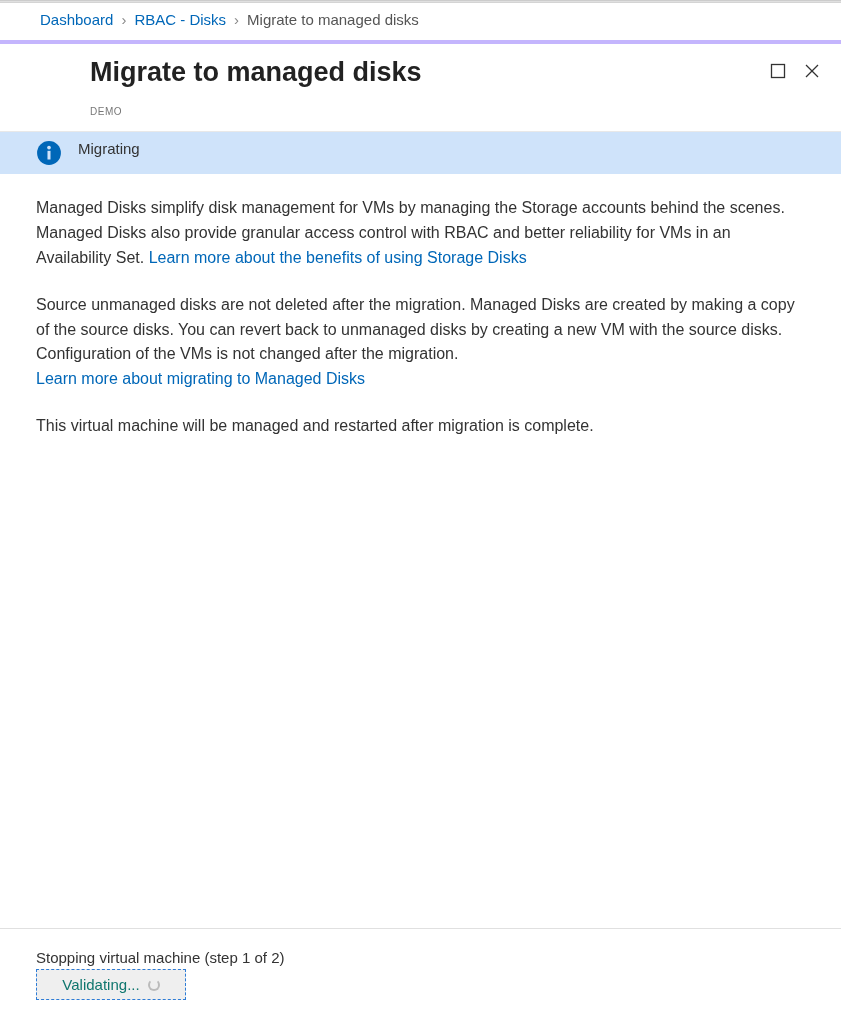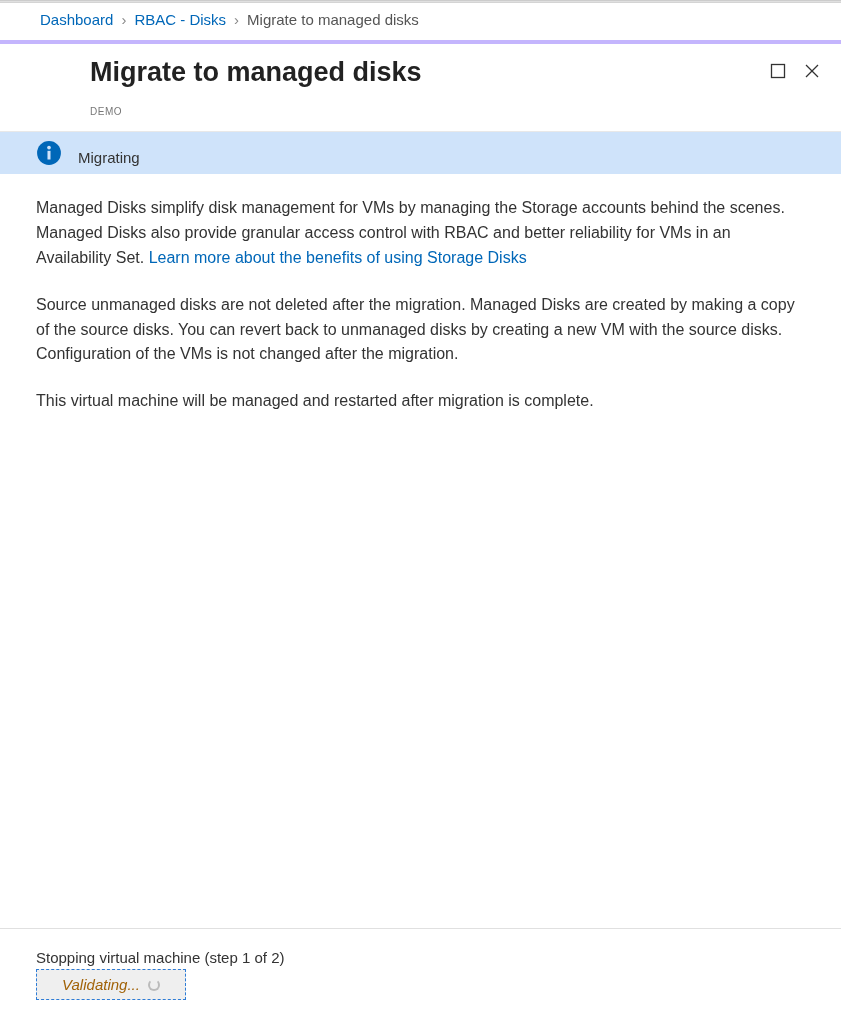--- a/index.html
+++ b/index.html
@@ -68,21 +68,21 @@
       cursor: pointer;
       color: #333;
       display: inline-flex;
       align-items: center;
       justify-content: center;
     }
 
     .banner {
       background: #cfe3fa;
       display: flex;
-      align-items: flex-end;
+      align-items: flex-start;
       padding: 8px 36px;
       gap: 16px;
     }
     .info-icon {
       width: 26px;
       height: 26px;
       flex-shrink: 0;
     }
     .banner-text {
       font-size: 15px;
@@ -115,26 +115,25 @@
       color: #333;
       margin-bottom: 3px;
     }
     .validating-btn {
       display: inline-flex;
       align-items: center;
       justify-content: center;
       gap: 8px;
       border: 1.5px dashed #2e7cd6;
       background: #efefef;
-      color: #a16207;
+      color: #0f766e;
       padding: 6px 20px;
       font-size: 15px;
       cursor: default;
       min-width: 150px;
-      font-style: italic;
     }
     .spinner {
       width: 12px;
       height: 12px;
       border: 2px solid #bbb;
       border-top-color: transparent;
       border-radius: 50%;
       display: inline-block;
     }
   </style>
@@ -180,21 +179,21 @@
       </svg>
   </span>
   <span class="banner-text">Migrating</span>
 </div>
 
 <div class="content">
   <p>
     <span>Managed Disks simplify disk management for VMs by managing the Storage accounts behind the scenes. Managed Disks also provide granular access control with RBAC and better reliability for VMs in an Availability Set. </span><a class="lnk">Learn more about the benefits of using Storage Disks</a>
   </p>
   <p>
-    <span>Source unmanaged disks are not deleted after the migration. Managed Disks are created by making a copy of the source disks. You can revert back to unmanaged disks by creating a new VM with the source disks. Configuration of the VMs is not changed after the migration. </span><br>
+    <span>Source unmanaged disks are not deleted after the migration. Managed Disks are created by making a copy of the source disks. You can revert back to unmanaged disks by creating a new VM with the source disks. Configuration of the VMs is not changed after the migration. </span><br><a class="lnk">Learn more about migrating to Managed Disks</a>
   </p>
   <p>This virtual machine will be managed and restarted after migration is complete.</p>
 </div>
 
 <div class="footer">
   <div class="status-text">Stopping virtual machine (step 1 of 2)</div>
   <button class="validating-btn" disabled="">
     <span>Validating...</span>
     <span class="spinner"></span>
   </button>

